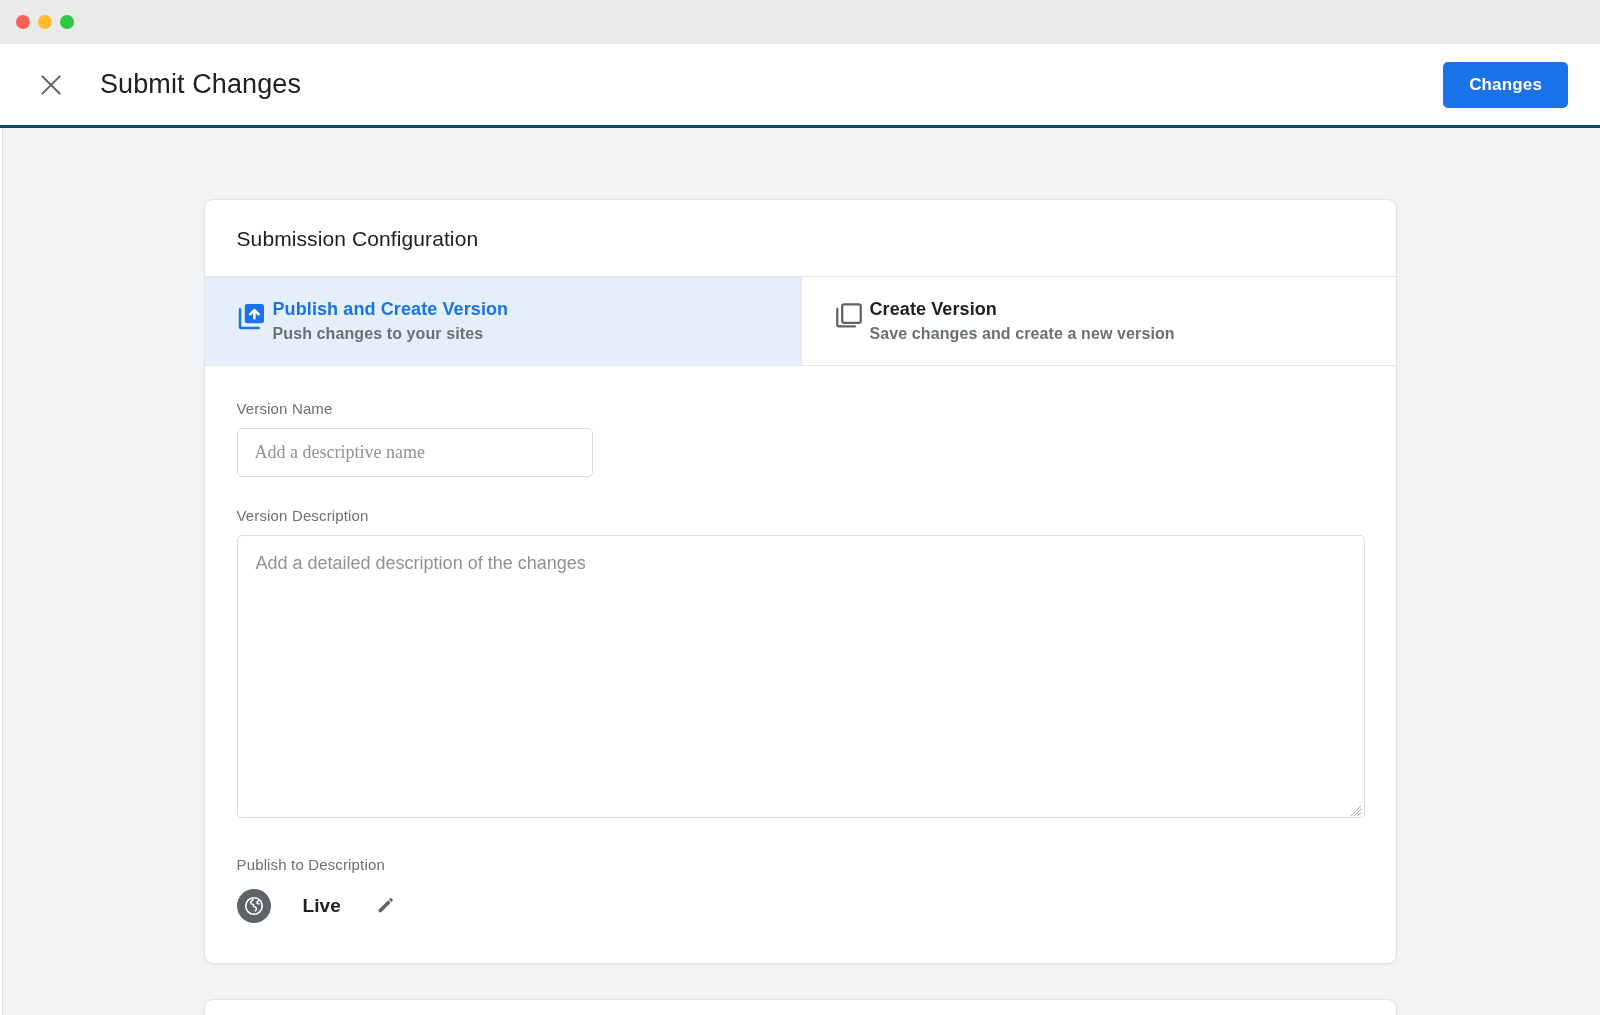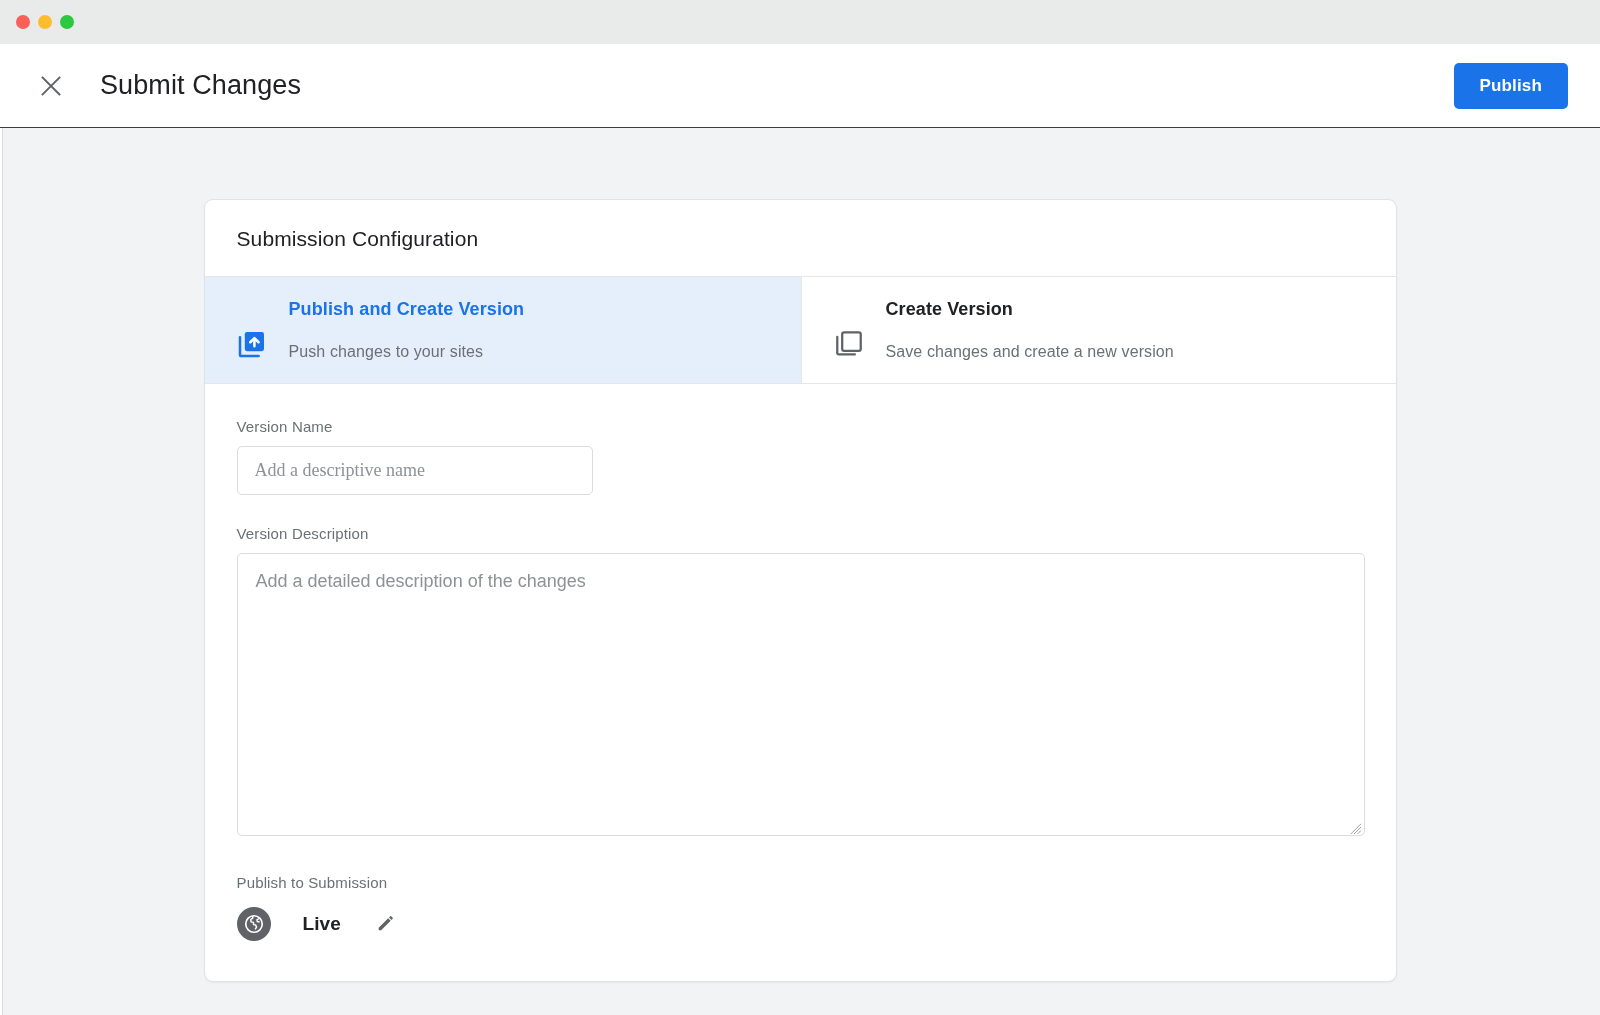--- a/index.html
+++ b/index.html
@@ -56,21 +56,21 @@
     width: 2px;
     background: #ffffff;
     border-right: 1px solid #dadce0;
     z-index: 5;
   }
 
   
   .dialog-header {
     height: 84px;
     background: #ffffff;
-    border-bottom: 1px solid #0c4a6e;
+    border-bottom: 3px solid #0c4a6e;
     display: flex;
     align-items: center;
     padding: 0 32px 0 30px;
     box-sizing: border-box;
     position: relative;
     z-index: 6;
   }
   .close-btn {
     width: 42px;
     height: 42px;
@@ -144,22 +144,22 @@
   }
 
   
   .mode-tabs {
     display: flex;
     border-top: 1px solid #e4e6e8;
     border-bottom: 1px solid #e4e6e8;
   }
   .mode-tab {
     display: flex;
-    align-items: flex-end;
-    gap: 20px;
+    align-items: flex-start;
+    gap: 4px;
     padding: 22px 0 22px 30px;
     box-sizing: border-box;
     cursor: pointer;
     background: #ffffff;
     flex: 0 0 auto;
   }
   .mode-tab.tab-a { width: 596px; }
   .mode-tab.tab-b { width: 595px; border-left: 1px solid #e4e6e8; }
   .mode-tab.selected { background: #e5effc; }
   .mode-icon {
@@ -175,23 +175,22 @@
   .mode-label {
     font-size: 18px;
     font-weight: 700;
     color: #202124;
     letter-spacing: 0.1px;
   }
   .mode-tab.selected .mode-label { color: #1a73e8; }
   .mode-sub {
     font-size: 16px;
     color: #6b7074;
-    font-weight: 400;
-    letter-spacing: 0.1px;
-    margin-top: 18px;
+    font-weight: 700;
+    letter-spacing: 0.1px;
   }
 
   
   .form-area { padding: 34px 32px 40px 32px; }
   .field-label {
     font-size: 15px;
     color: #6b7074;
     letter-spacing: 0.15px;
     margin-bottom: 11px;
   }
@@ -295,21 +294,21 @@
   <div class="dialog-header">
     <button class="close-btn">
       <span>
         <svg width="26" height="26" viewBox="0 0 26 26" aria-hidden="true">
           <path d="M4.5 4.5 L21.5 21.5 M21.5 4.5 L4.5 21.5" stroke="#5f6368" stroke-width="1.9" stroke-linecap="square" fill="none"></path>
         </svg>
       </span>
     </button>
     <div class="dialog-title">Submit Changes</div>
     <div class="header-spacer"></div>
-    <button class="publish-btn">Publish</button>
+    <button class="publish-btn">Changes</button>
   </div>
 
   <div class="dialog-body">
     <div class="content-col">
 
       <div class="card">
         <div class="card-title">Submission Configuration</div>
 
         <div class="mode-tabs">
 
@@ -354,21 +353,21 @@
               <textarea class="text-area" placeholder="Add a detailed description of the changes" style=""></textarea>
               <span class="resize-grip">
                 <svg width="12" height="12" viewBox="0 0 12 12" aria-hidden="true">
                   <path d="M11 4 L4 11 M11 7.5 L7.5 11 M11 0.8 L0.8 11" stroke="#9aa0a6" stroke-width="1" fill="none"></path>
                 </svg>
               </span>
             </div>
           </div>
 
           <div class="env-block">
-            <div class="field-label">Publish to Submission</div>
+            <div class="field-label">Publish to Description</div>
             <div class="env-row">
               <span class="env-badge">
                 <svg width="22" height="22" viewBox="0 0 24 24" aria-hidden="true">
                   <circle cx="12" cy="12" r="9" fill="none" stroke="#ffffff" stroke-width="1.8"></circle>
                   <path d="M10.6 3.4v2.2l-2.1 1.5 .3 2.6 2.6 .5 .1 2.5 2.3 .4 1 2.3-1.6 2.4" fill="none" stroke="#ffffff" stroke-width="1.6" stroke-linejoin="round"></path>
                   <path d="M17.6 6.2l-2.3 1 .2 2.1 2.6 .6" fill="none" stroke="#ffffff" stroke-width="1.6" stroke-linejoin="round"></path>
                 </svg>
               </span>
               <span class="env-name">Live</span>
               <button class="env-edit">

